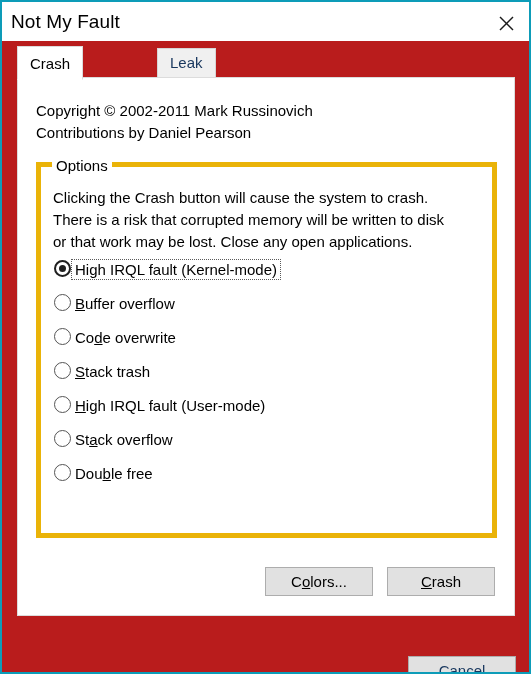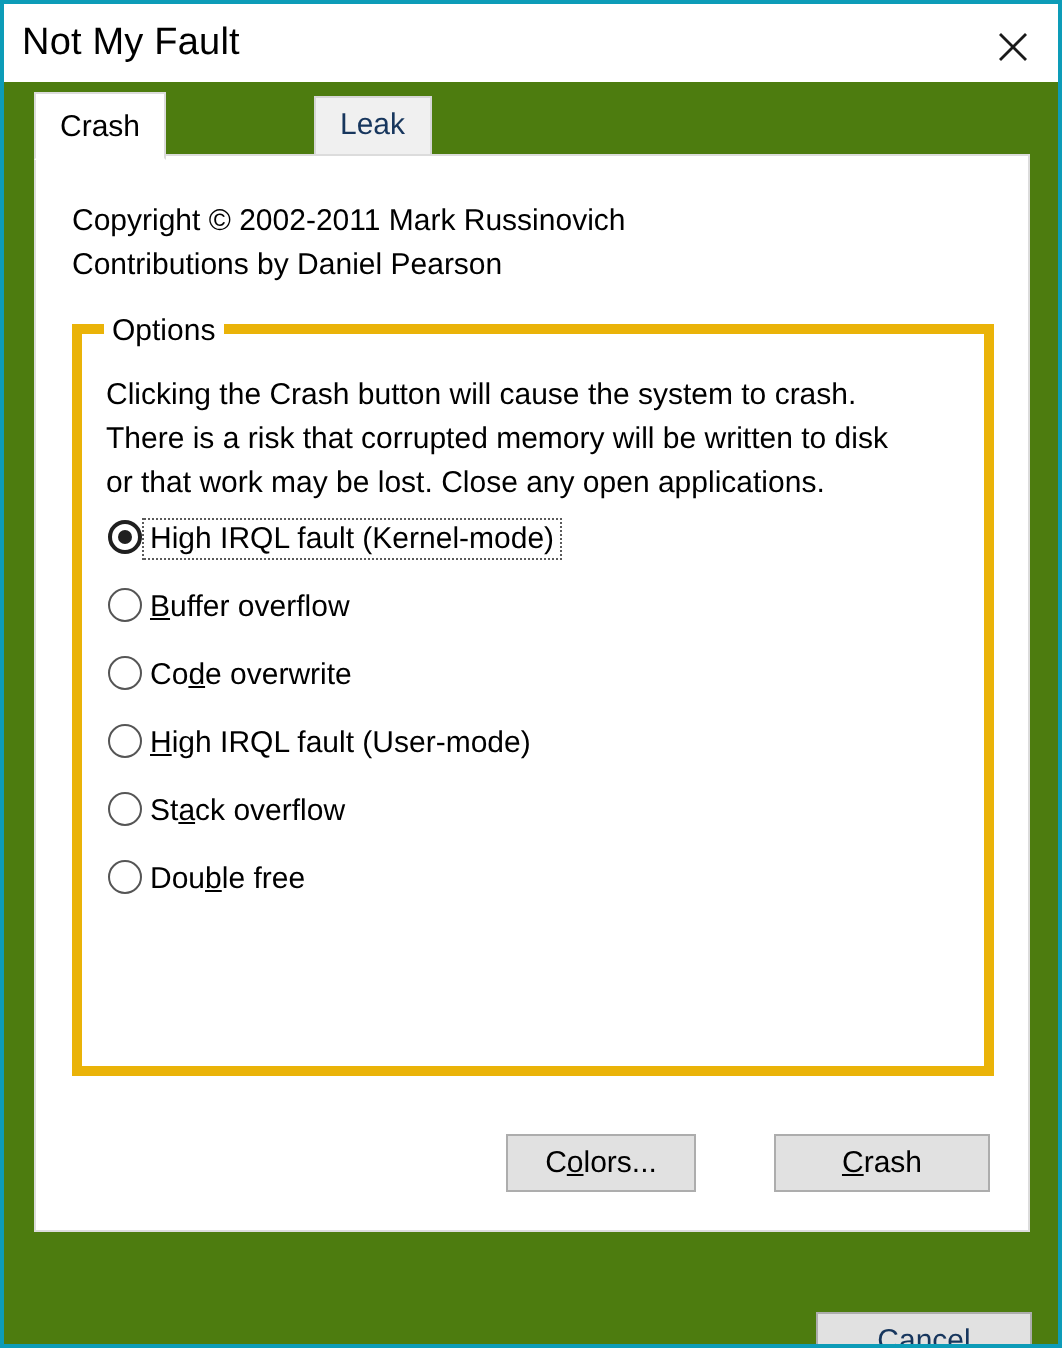--- a/index.html
+++ b/index.html
@@ -9,21 +9,21 @@
     overflow: hidden;
     background: #ffffff;
     font-family: "Liberation Sans", sans-serif;
   }
 
   
   #window {
     position: absolute;
     left: 0; top: 0;
     width: 531px; height: 674px;
-    background: #4d7c0f;
+    background: #b91c1c;
     border: 2px solid #0d9cb8;
     border-top: none;
     overflow: hidden;
   }
 
   
   #titlebar {
     position: absolute;
     left: 0; top: 0;
     width: 527px; height: 41px;
@@ -180,21 +180,21 @@
     background: #e1e1e1;
     border: 1px solid #adadad;
     font-size: 15px;
     color: #000000;
     text-align: center;
     cursor: default;
     padding: 0;
     font-family: "Liberation Sans", sans-serif;
     white-space: nowrap;
   }
-  #colors-button { left: 235px; top: 489px; width: 95px; height: 29px; }
+  #colors-button { left: 247px; top: 489px; width: 108px; height: 29px; }
   #crash-button  { left: 369px; top: 489px; width: 108px; height: 29px; }
   #cancel-button {
     position: absolute;
     left: 406px; top: 656px;
     width: 108px; height: 29px;
     background: #e1e1e1;
     border: 1px solid #adadad;
     font-size: 15px;
     color: #17365d;
     text-align: center;
@@ -248,20 +248,24 @@
           <div class="radio-row">
             <span class="radio-mark"></span>
             <span class="radio-label"><span class="mn">B</span>uffer overflow</span>
           </div>
           <div class="radio-row">
             <span class="radio-mark"></span>
             <span class="radio-label">Co<span class="mn">d</span>e overwrite</span>
           </div>
           <div class="radio-row">
             <span class="radio-mark"></span>
+            <span class="radio-label"><span class="mn">S</span>tack trash</span>
+          </div>
+          <div class="radio-row">
+            <span class="radio-mark"></span>
             <span class="radio-label"><span class="mn">H</span>igh IRQL fault (User-mode)</span>
           </div>
           <div class="radio-row">
             <span class="radio-mark"></span>
             <span class="radio-label">St<span class="mn">a</span>ck overflow</span>
           </div>
           <div class="radio-row">
             <span class="radio-mark"></span>
             <span class="radio-label">Dou<span class="mn">b</span>le free</span>
           </div>

